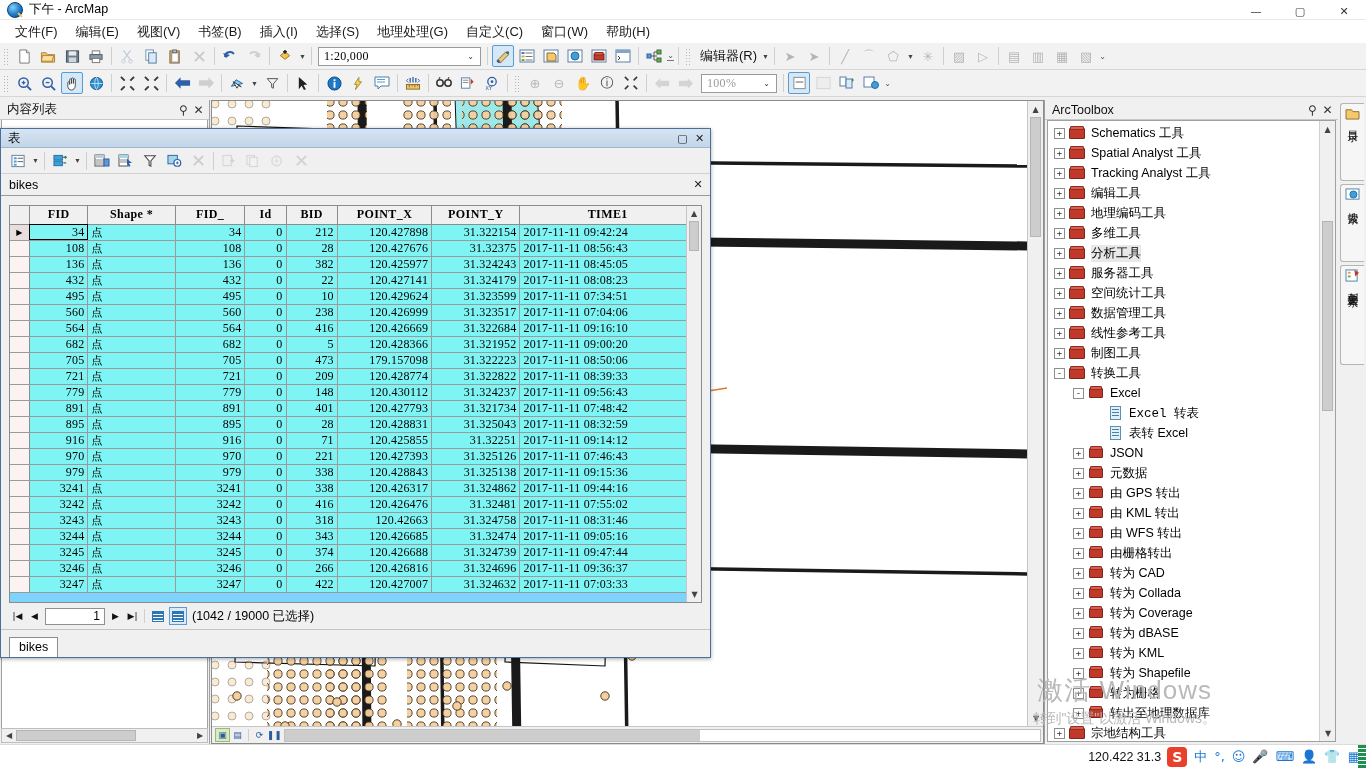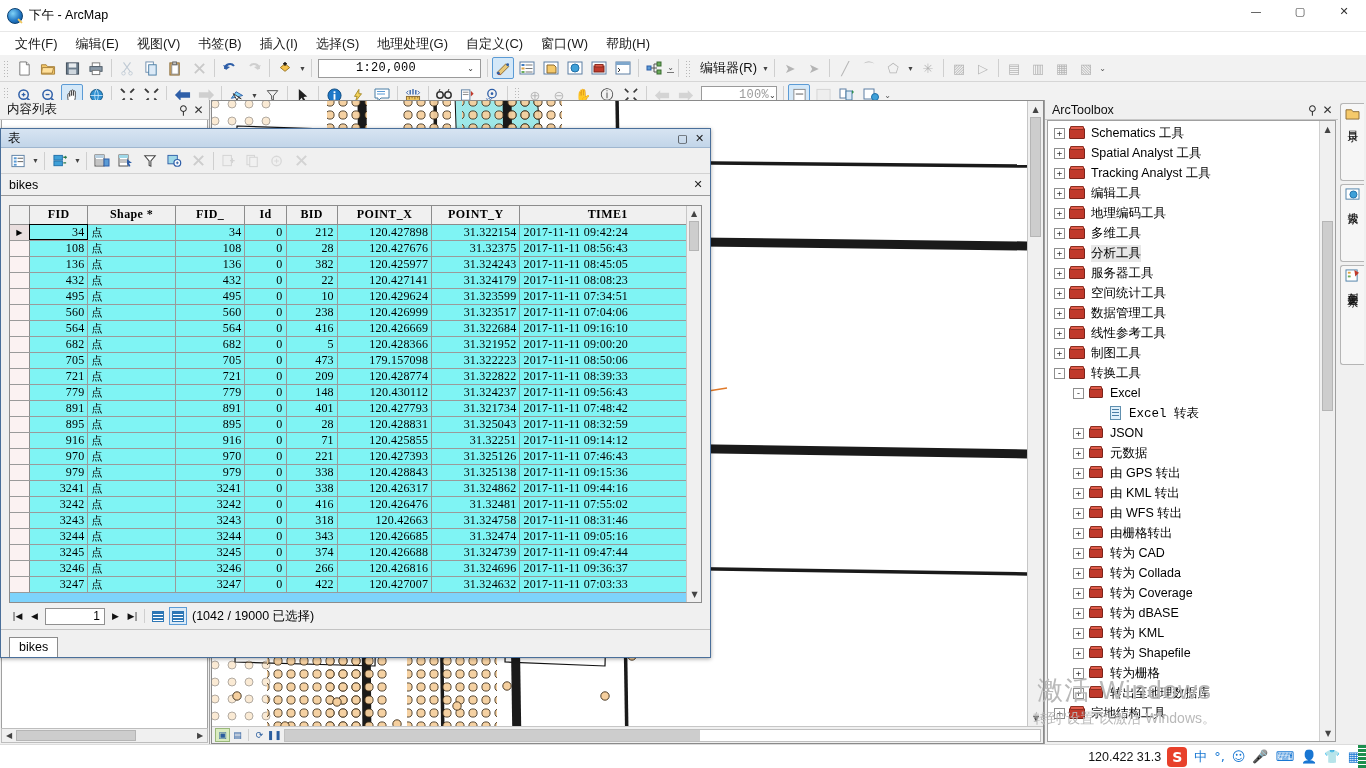--- a/index.html
+++ b/index.html
@@ -8,21 +8,21 @@
     width:1366px; height:768px; overflow:hidden;
     font-family:"Liberation Sans", sans-serif;
     font-size:12px;
     background:#f0f0f0;
     position:relative;
     -webkit-font-smoothing:none;
   }
 
   
   #titlebar {
-    height:32px; background:#ffffff; display:flex; align-items:center;
+    height:20px; background:#ffffff; display:flex; align-items:center;
     border-bottom:1px solid #e8e8e8; position:relative;
   }
   #titlebar .appicon {
     width:16px; height:16px; margin:0 6px 0 7px; border-radius:50%;
     background:radial-gradient(circle at 35% 32%, #7fd2f7 0%, #2277c4 55%, #0b4c87 100%);
     border:1px solid #0a3f70; position:relative; flex:none;
   }
   #titlebar .appicon:after{
     content:""; position:absolute; width:6px; height:2px; background:#f0c75e;
     transform:rotate(45deg); right:-1px; bottom:1px; border-radius:1px;
@@ -53,21 +53,21 @@
   }
   .tbtn.active { border-color:#5b9bd5; background:#d4e8f8; }
   .tbtn.dis { opacity:.33; }
   .sep { width:1px; height:18px; background:#cfcfcf; margin:0 3px; flex:none; }
   .caret { width:11px; height:22px; display:flex; align-items:center; justify-content:center;
     font-size:7px; color:#444; flex:none; }
   .combo {
     height:19px; border:1px solid #9a9a9a; background:#fff; display:flex; align-items:center;
     font-size:12px; padding:0 2px 0 5px; margin:0 3px; flex:none; color:#000;
   }
-  .combo .cv { font-family:Liberation Mono, monospace; letter-spacing:.3px;margin-left:32px;}
+  .combo .cv { font-family:Liberation Serif, serif; letter-spacing:.3px;}
   .combo .arrow { width:15px; text-align:center; font-size:8px; color:#333; font-family:"DejaVu Sans",sans-serif;}
   .tlabel { font-size:13px; padding:0 3px 0 6px; color:#111; }
   .vdots { width:9px; height:22px; flex:none; display:flex; flex-direction:column;
     align-items:center; justify-content:center; color:#555; font-size:8px;}
 
   
   #main { position:absolute; left:0; top:100px; right:0; bottom:24px; }
 
   
   #toc { position:absolute; left:0; top:0; width:210px; bottom:0; background:#f0f0f0;
@@ -844,20 +844,30 @@
           <div class="trow" style="padding-left: 44px; font-family: Liberation Mono, monospace;">
             <span class="noexp"></span>
             <span class="wrench">
               <span class="pg"></span>
               <span class="ln" style="top:3px"></span>
               <span class="ln" style="top:6px"></span>
               <span class="ln" style="top:9px"></span>
             </span>
             <span class="lbl">Excel 转表</span>
           </div>
+          <div class="trow" style="padding-left: 44px;">
+            <span class="noexp"></span>
+            <span class="wrench">
+              <span class="pg"></span>
+              <span class="ln" style="top:3px"></span>
+              <span class="ln" style="top:6px"></span>
+              <span class="ln" style="top:9px"></span>
+            </span>
+            <span class="lbl">表转 Excel</span>
+          </div>
           <div class="trow" style="padding-left: 25px;">
             <span class="exp">+</span>
             <span class="tbx tool">
               <span class="box"></span>
               <span class="lid"></span>
             </span>
             <span class="lbl">JSON</span>
           </div>
           <div class="trow" style="padding-left: 25px;">
             <span class="exp">+</span>

